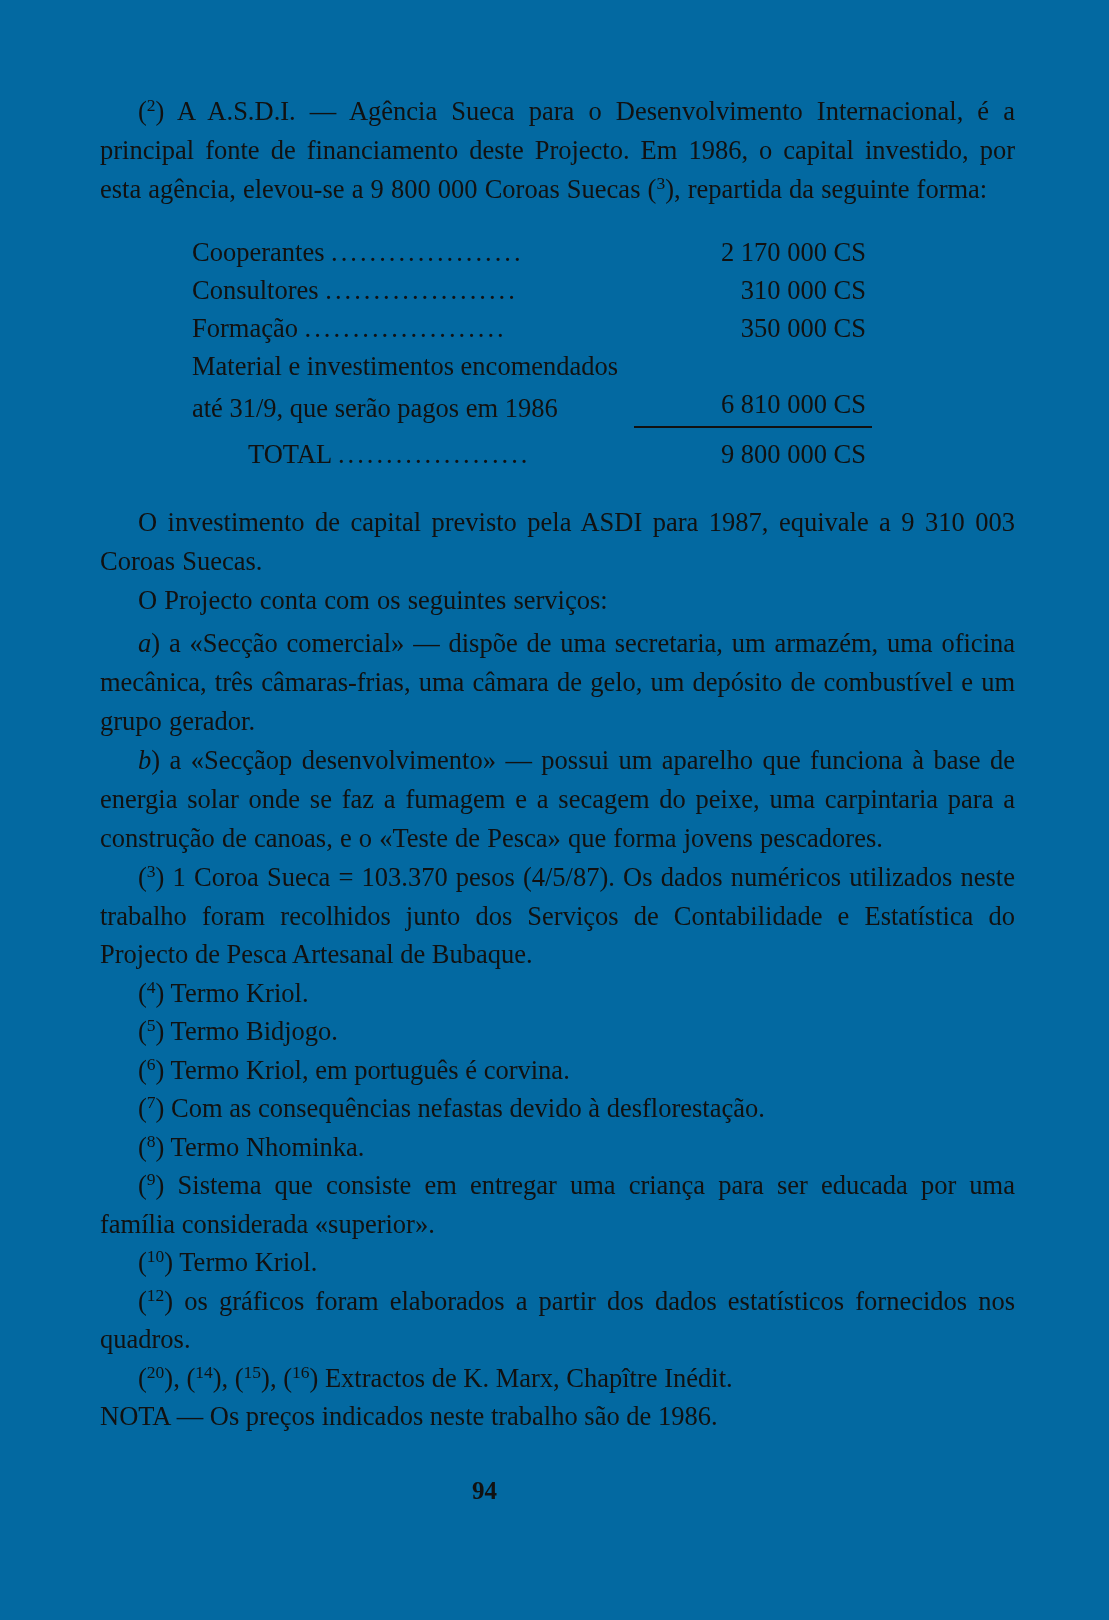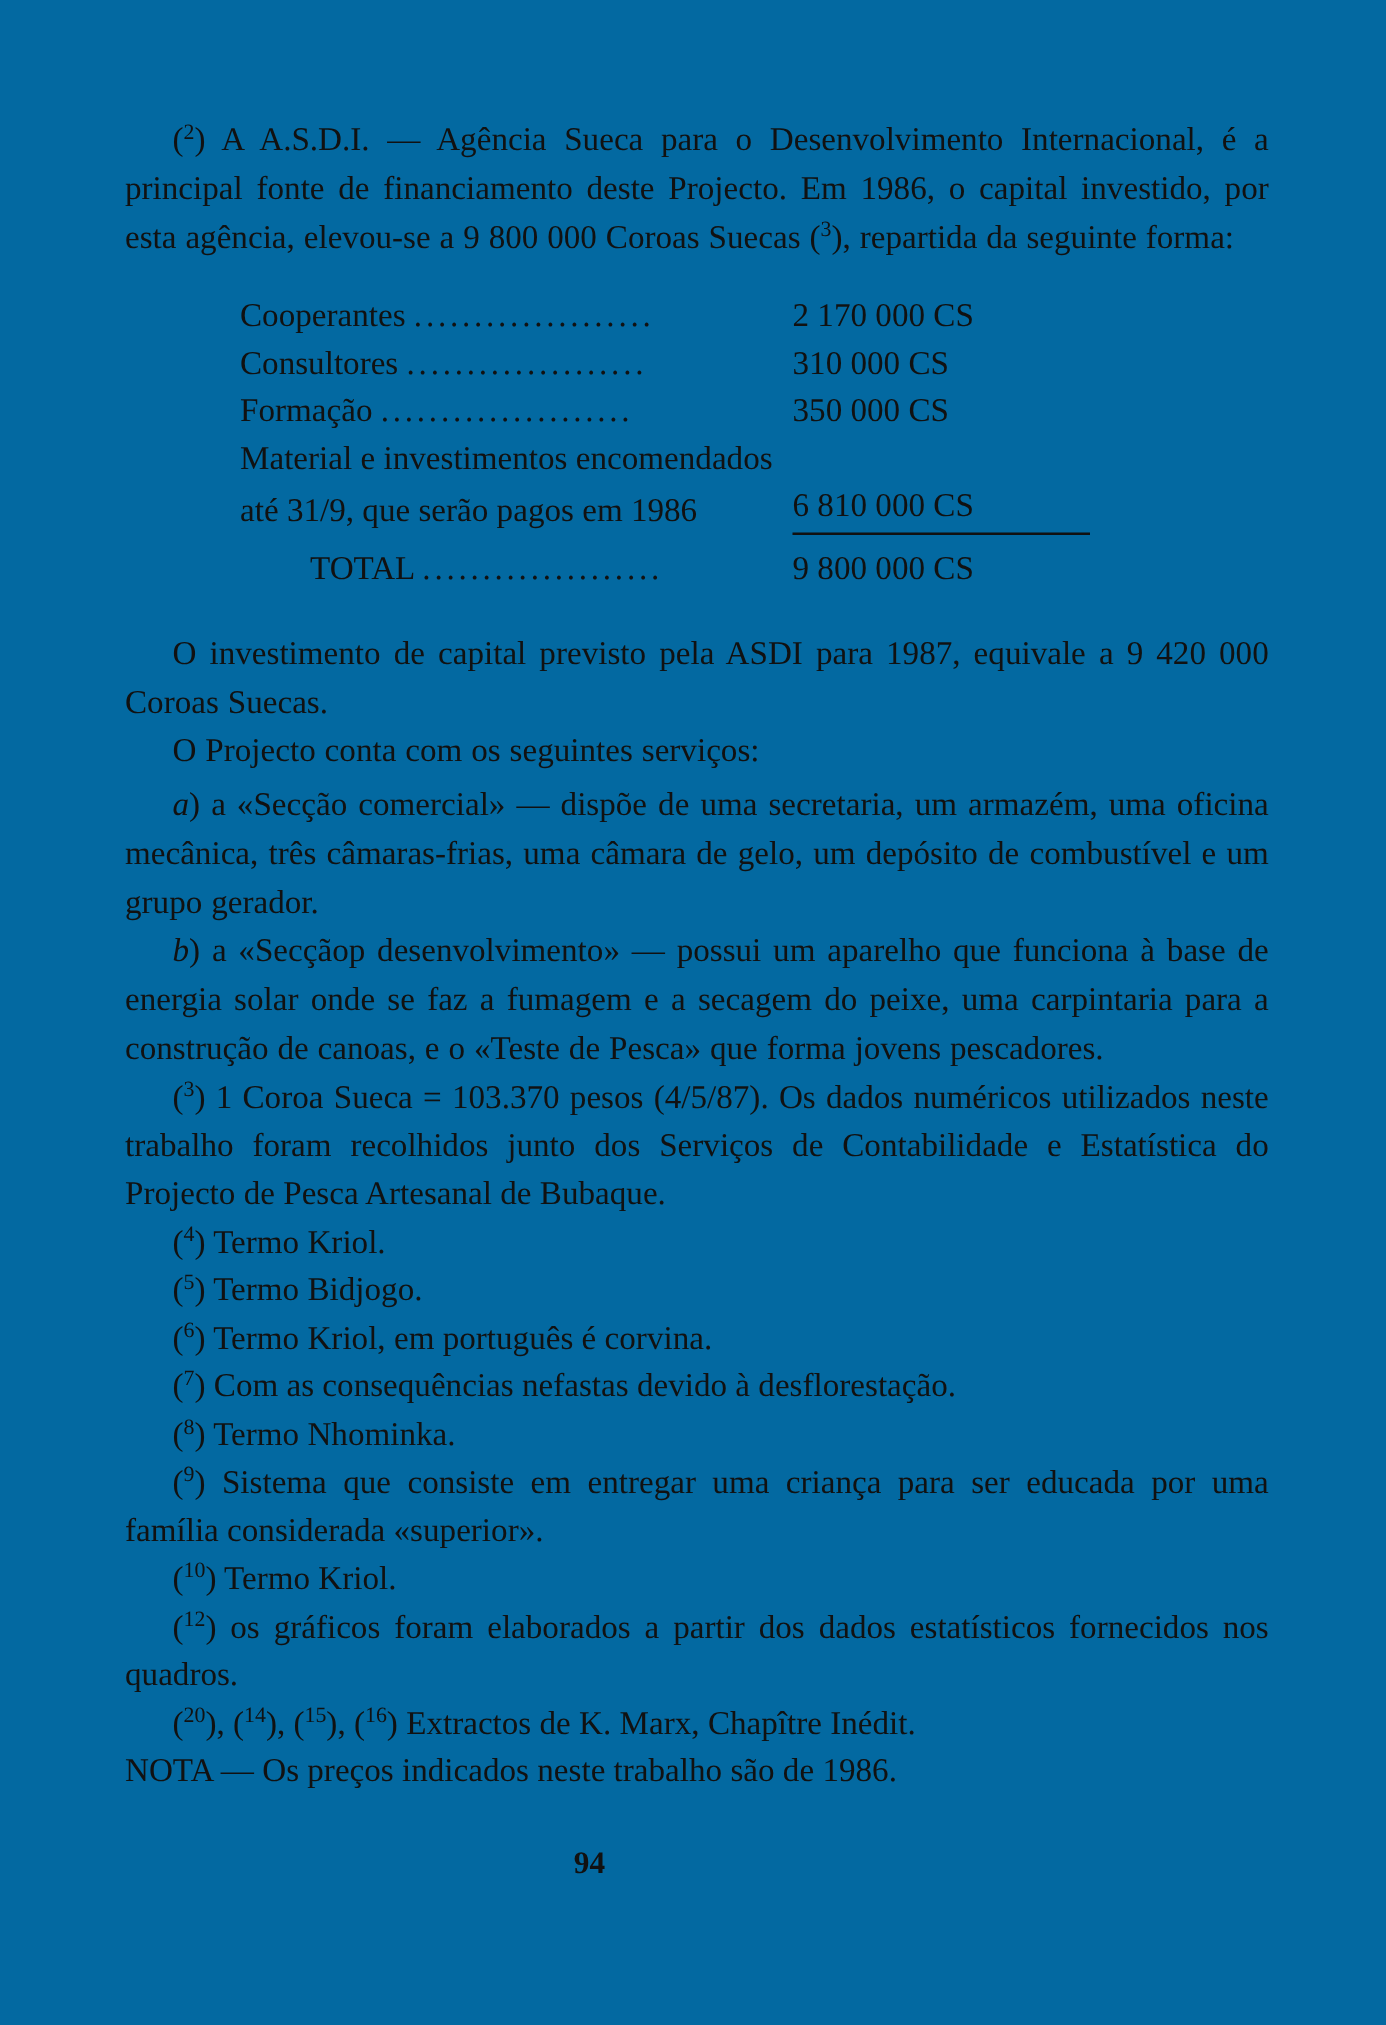--- a/index.html
+++ b/index.html
@@ -69,20 +69,21 @@
     line-height: 38px;
     padding: 0;
     vertical-align: bottom;
     white-space: nowrap;
   }
   .fin-table td.label {
     text-align: left;
     padding-right: 6px;
   }
   .fin-table td.amount {
+    text-align: right;
     width: 232px;
     padding-right: 6px;
     margin-top: 28px;
   }
   .fin-table tr.ruled td.amount {
     border-bottom: 2.5px solid #111111;
     padding-bottom: 3px;
   }
   .fin-table tr.total td.label {
     padding-left: 56px;
@@ -93,21 +94,21 @@
   }
   .leader {
     letter-spacing: 3.0px;
   }
 
   .block-gap-lg { height: 30px; }
   .block-gap-sm { height: 4px; }
 
   .pageno {
     position: absolute;
-    left: 0;
+    left: 13px;
     top: 1477px;
     width: 943px;
     text-align: center;
     font-size: 25px;
     font-weight: bold;
   }
 </style>
 </head>
 <body>
 
@@ -140,21 +141,21 @@
         </tr>
         <tr class="total">
           <td class="label"><span>TOTAL</span> <span class="leader">....................</span></td>
           <td class="amount">9 800 000 CS</td>
         </tr>
       </tbody>
     </table>
 
     <div class="block-gap-lg"></div>
 
-    <p class="para">O investimento de capital previsto pela ASDI para 1987, equivale a 9 420 000 Coroas Suecas.</p>
+    <p class="para">O investimento de capital previsto pela ASDI para 1987, equivale a 9 310 003 Coroas Suecas.</p>
     <p class="para">O Projecto conta com os seguintes serviços:</p>
 
     <div class="block-gap-sm"></div>
 
     <p class="para"><span class="ital">a</span><span>) a «Secção comercial» — dispõe de uma secretaria, um armazém, uma oficina mecânica, três câmaras-frias, uma câmara de gelo, um depósito de combustível e um grupo gerador.</span></p>
 
     <p class="para"><span class="ital">b</span><span>) a «Secçãop desenvolvimento» — possui um aparelho que funciona à base de energia solar onde se faz a fumagem e a secagem do peixe, uma carpintaria para a construção de canoas, e o «Teste de Pesca» que forma jovens pescadores.</span></p>
 
     <p class="fnpar">(<sup class="fnum">3</sup><span>) 1 Coroa Sueca = 103.370 pesos (4/5/87). Os dados numéricos utilizados neste trabalho foram recolhidos junto dos Serviços de Contabilidade e Estatística do Projecto de Pesca Artesanal de Bubaque.</span></p>
 

